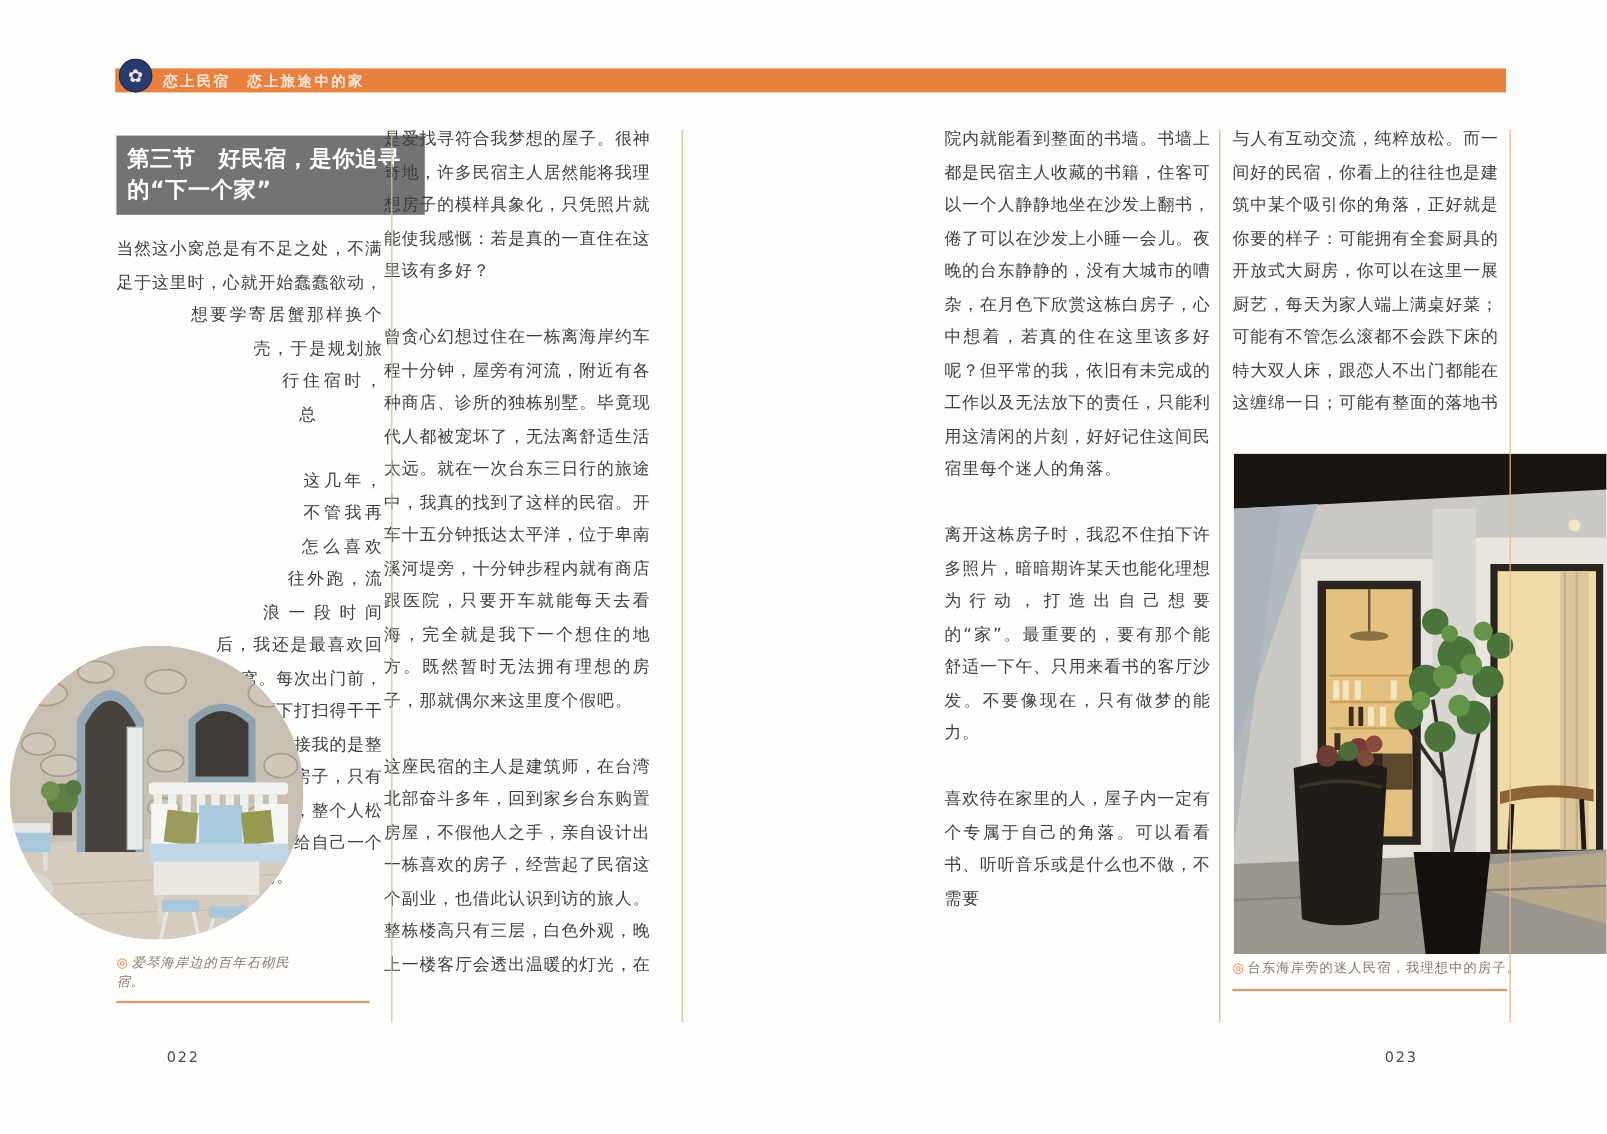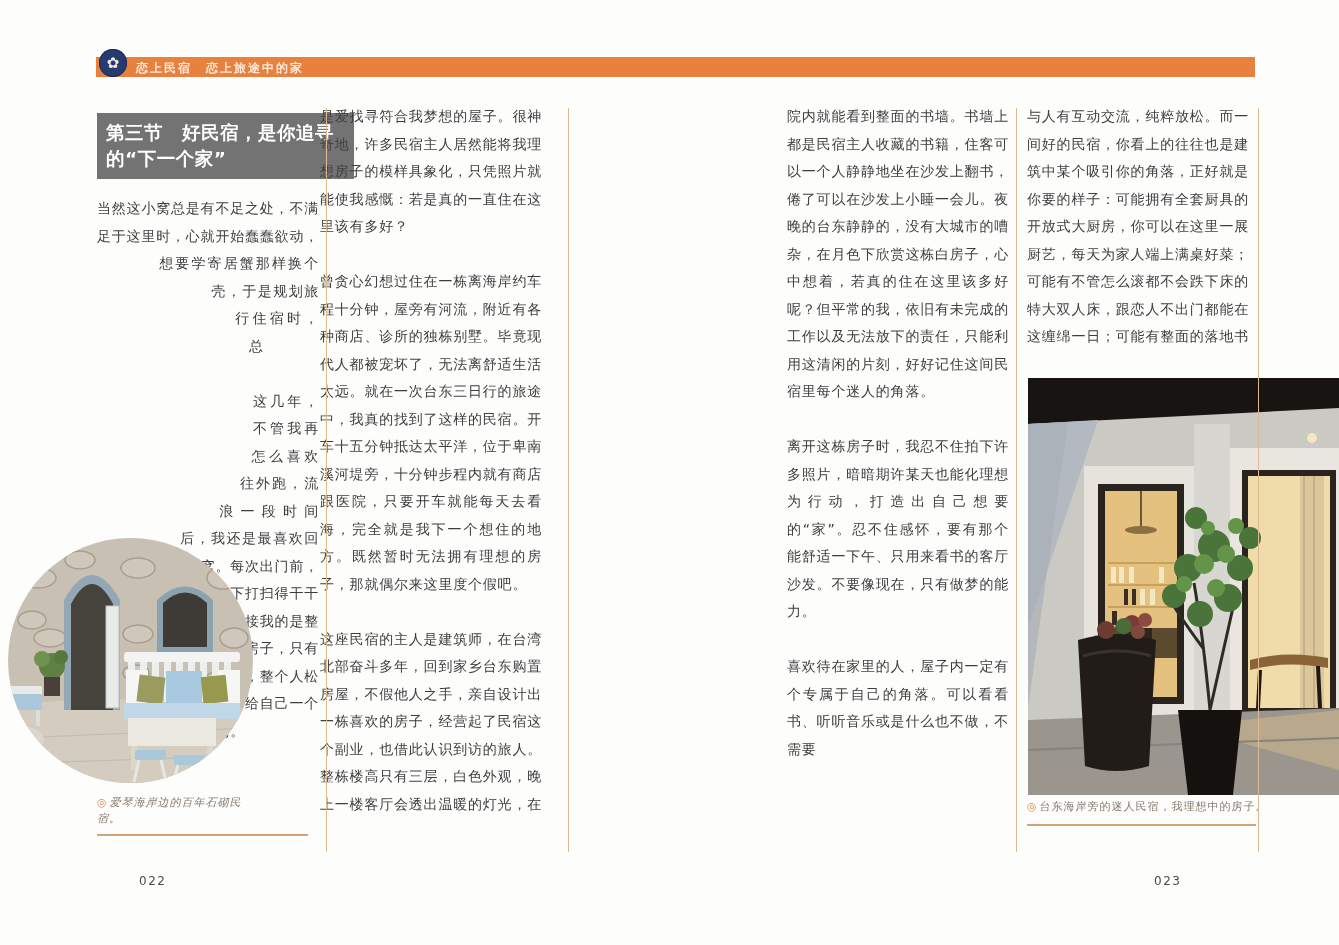--- a/index.html
+++ b/index.html
@@ -188,21 +188,21 @@
       <line x1="170" y1="227" x2="165" y2="245" stroke="#E6E7E3" stroke-width="3"></line>
       <line x1="192" y1="227" x2="197" y2="245" stroke="#E6E7E3" stroke-width="3"></line>
     </svg>
   </div>
 
   <div class="caption caption-left"><span class="cap-icon">◎</span><span>爱琴海岸边的百年石砌民宿。</span></div>
   <div class="caption-rule cap-rule-left"></div>
 
   <div class="col" id="col3">
     <p>院内就能看到整面的书墙。书墙上都是民宿主人收藏的书籍，住客可以一个人静静地坐在沙发上翻书，倦了可以在沙发上小睡一会儿。夜晚的台东静静的，没有大城市的嘈杂，在月色下欣赏这栋白房子，心中想着，若真的住在这里该多好呢？但平常的我，依旧有未完成的工作以及无法放下的责任，只能利用这清闲的片刻，好好记住这间民宿里每个迷人的角落。</p>
-    <p>离开这栋房子时，我忍不住拍下许多照片，暗暗期许某天也能化理想为行动，打造出自己想要的“家”。忍不住感怀，要有那个能舒适一下午、只用来看书的客厅沙发。不要像现在，只有做梦的能力。</p>
+    <p>离开这栋房子时，我忍不住拍下许多照片，暗暗期许某天也能化理想为行动，打造出自己想要的“家”。最重要的，要有那个能舒适一下午、只用来看书的客厅沙发。不要像现在，只有做梦的能力。</p>
     <p>喜欢待在家里的人，屋子内一定有个专属于自己的角落。可以看看书、听听音乐或是什么也不做，不需要</p>
   </div>
 
   <div class="col" id="col4">
     <p>与人有互动交流，纯粹放松。而一间好的民宿，你看上的往往也是建筑中某个吸引你的角落，正好就是你要的样子：可能拥有全套厨具的开放式大厨房，你可以在这里一展厨艺，每天为家人端上满桌好菜；可能有不管怎么滚都不会跌下床的特大双人床，跟恋人不出门都能在这缠绵一日；可能有整面的落地书</p>
   </div>
 
   <div class="photo-right">
     <svg width="311" height="417" viewBox="0 0 311 417">
       <rect width="311" height="417" fill="#CBC9C4"></rect>

